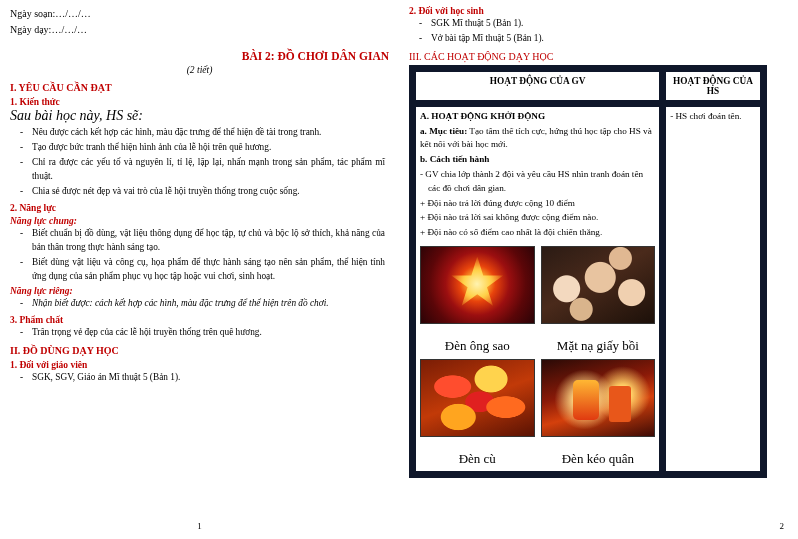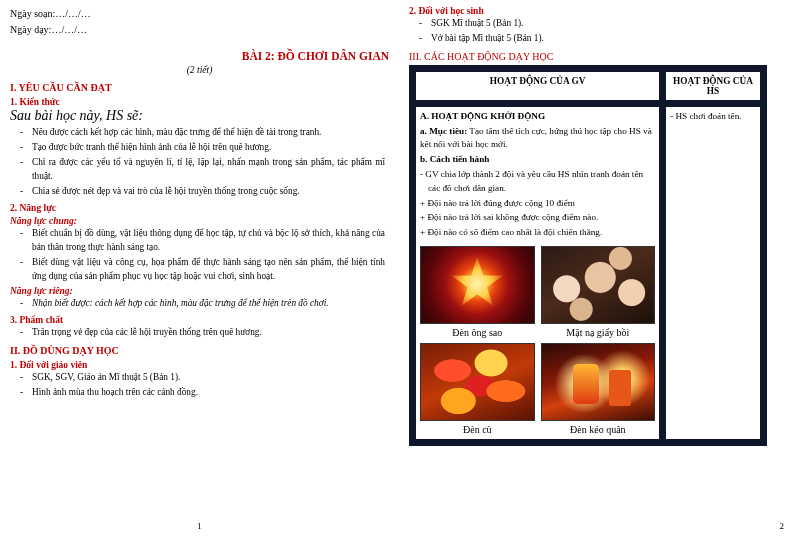--- a/index.html
+++ b/index.html
@@ -132,22 +132,22 @@
   }
   .img-cell { text-align: center; }
   .img-box {
     width: 100%;
     height: 78px;
     border: 1px solid #333;
     position: relative;
     overflow: hidden;
   }
   .cap {
-    font-size: 10px;
-    margin-top: 2px;
+    font-size: 13px;
+    margin-top: 14px;
     line-height: 1.3;
   }
 
   
   .pic-star {
     background:
       radial-gradient(circle at 50% 48%, #ffe8a0 0%, #ffb42e 12%, #e8440c 26%, #9c0f10 46%, #5b0608 70%, #2a0306 100%),
       #3a0608;
   }
   .pic-star::after {
@@ -233,21 +233,20 @@
 
     <h3 class="subsec">3. Phẩm chất</h3>
     <ul class="dash">
       <li>Trân trọng vẻ đẹp của các lễ hội truyền thống trên quê hương.</li>
     </ul>
 
     <h2 class="sec">II. ĐỒ DÙNG DẠY HỌC</h2>
     <h3 class="subsec">1. Đối với giáo viên</h3>
     <ul class="dash">
       <li>SGK, SGV, Giáo án Mĩ thuật 5 (Bản 1).</li>
-      <li>Hình ảnh mùa thu hoạch trên các cánh đồng.</li>
     </ul>
 
     <div class="pagenum left">1</div>
   </div>
 
   <div class="col col-right">
 
     <h3 class="subsec" style="margin-top:0">2. Đối với học sinh</h3>
     <ul class="dash">
       <li>SGK Mĩ thuật 5 (Bản 1).</li>

